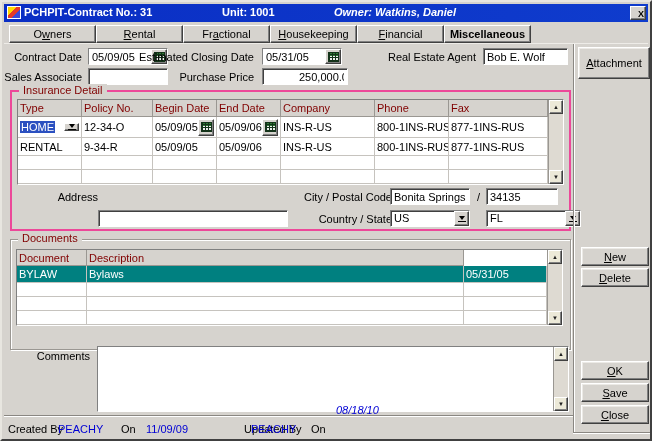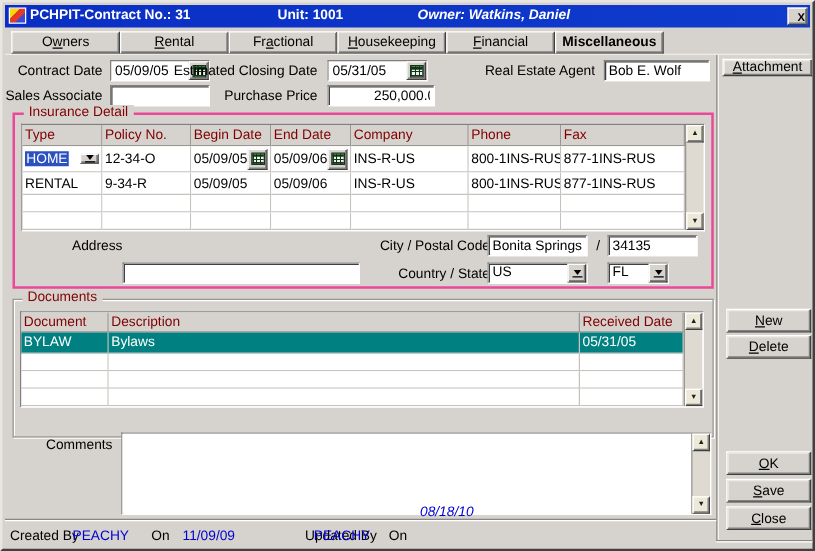--- a/index.html
+++ b/index.html
@@ -280,38 +280,37 @@
     <input class="tb abs" style="left: 86px; top: 118px; width: 190px;" value="">
 
     <div class="abs lbl r" style="right:177px; top:121px;">Country / State</div>
     <div class="fld abs" style="left:378px; top:118px; width:80px;">
       <span class="fld-txt">US</span>
       <button class="drop">
           <span class="arr"></span>
           <span class="arrbar"></span>
         </button>
     </div>
-    <div class="fld abs" style="left:474px; top:118px; width:49px;">
+    <div class="fld abs" style="left:474px; top:118px; width:95px;">
       <span class="fld-txt">FL</span>
       <button class="drop">
           <span class="arr"></span>
           <span class="arrbar"></span>
         </button>
     </div>
   </div>
 
   <div class="group-etched" style="left:8px; top:237px; width:561px; height:111px;">
     <div class="legend">Documents</div>
 
     <div class="tbl-wrap abs" style="left:5px; top:9px; width:547px; height:77px;">
       <div class="tbl-grid">
         <div class="trow doc-cols h16">
           <div class="cell hcell">Document</div>
           <div class="cell hcell">Description</div>
-          <div class="cell hcell">Received Date</div>
         </div>
         <div class="trow doc-cols h17 sel-teal">
           <div class="cell">BYLAW</div>
           <div class="cell">Bylaws</div>
           <div class="cell">05/31/05</div>
         </div>
         <div class="trow doc-cols h14">
           <div class="cell"></div>
             <div class="cell"></div>
             <div class="cell"></div>
@@ -337,21 +336,21 @@
   <div class="abs lbl r" style="right:560px; top:348px;">Comments</div>
   <div class="comments-box abs" style="left:95px; top:344px; width:472px; height:66px;">
     <textarea style=""></textarea>
     <div class="vscroll">
       <button class="sb"><span>▲</span></button>
       <button class="sb"><span>▼</span></button>
     </div>
   </div>
 
   <div class="groove-v abs" style="left:571px; top:42px; height:389px;"></div>
-  <button class="btn abs" style="left:576px; top:45px; width:72px; height:14px;"><u>A</u>ttachment</button>
+  <button class="btn abs" style="left:576px; top:45px; width:72px; height:32px;"><u>A</u>ttachment</button>
   <button class="btn abs" style="left:579px; top:245px; width:68px; height:19px;"><u>N</u>ew</button>
   <button class="btn abs" style="left:579px; top:266px; width:68px; height:19px;"><u>D</u>elete</button>
   <button class="btn abs" style="left:579px; top:359px; width:68px; height:19px;"><u>O</u>K</button>
   <button class="btn abs" style="left:579px; top:381px; width:68px; height:19px;"><u>S</u>ave</button>
   <button class="btn abs" style="left:579px; top:403px; width:68px; height:19px;"><u>C</u>lose</button>
   <div class="groove-h abs" style="left:571px; top:430px; width:79px;"></div>
 
   <div class="groove-h abs" style="left:2px; top:413px; width:569px;"></div>
   <div class="abs lbl" style="left:6px;  top:421px;">Created By</div>
   <div class="abs lbl f-val" style="left:56px; top:421px;">PEACHY</div>

